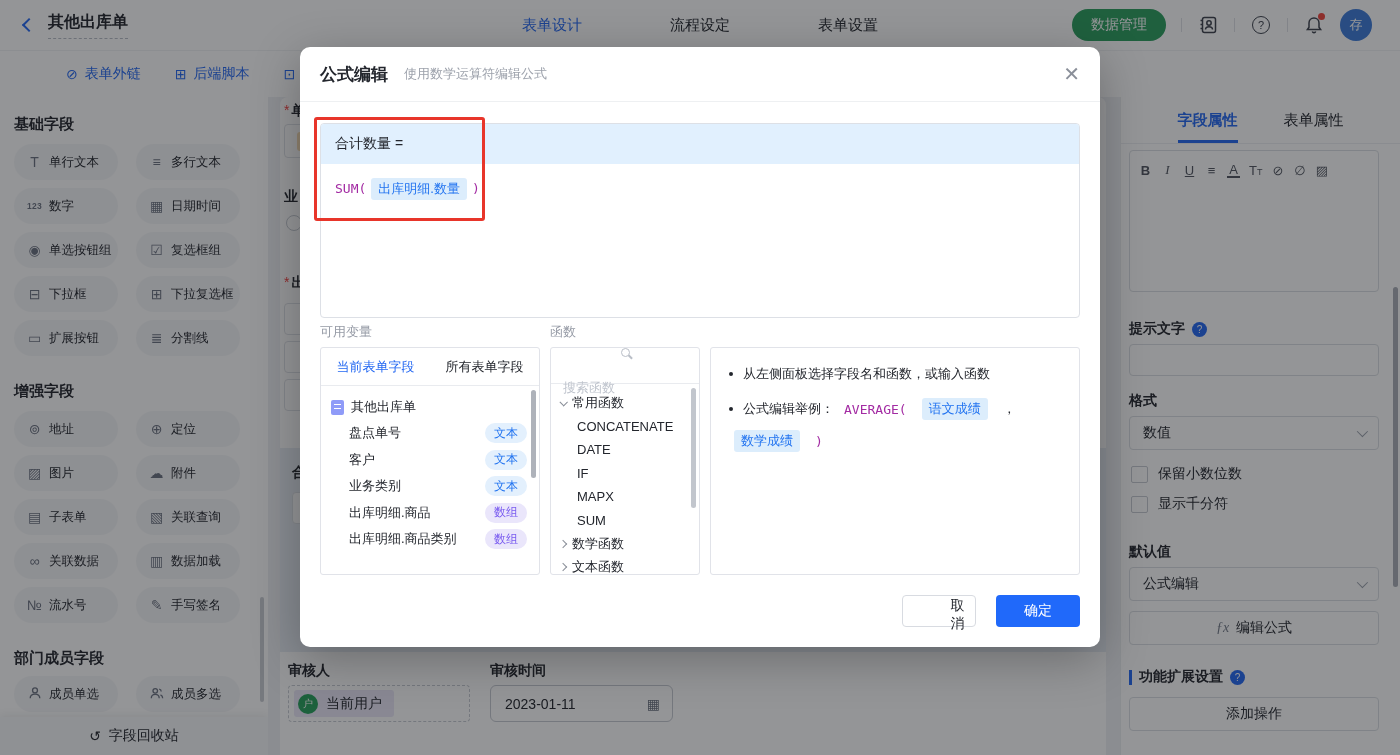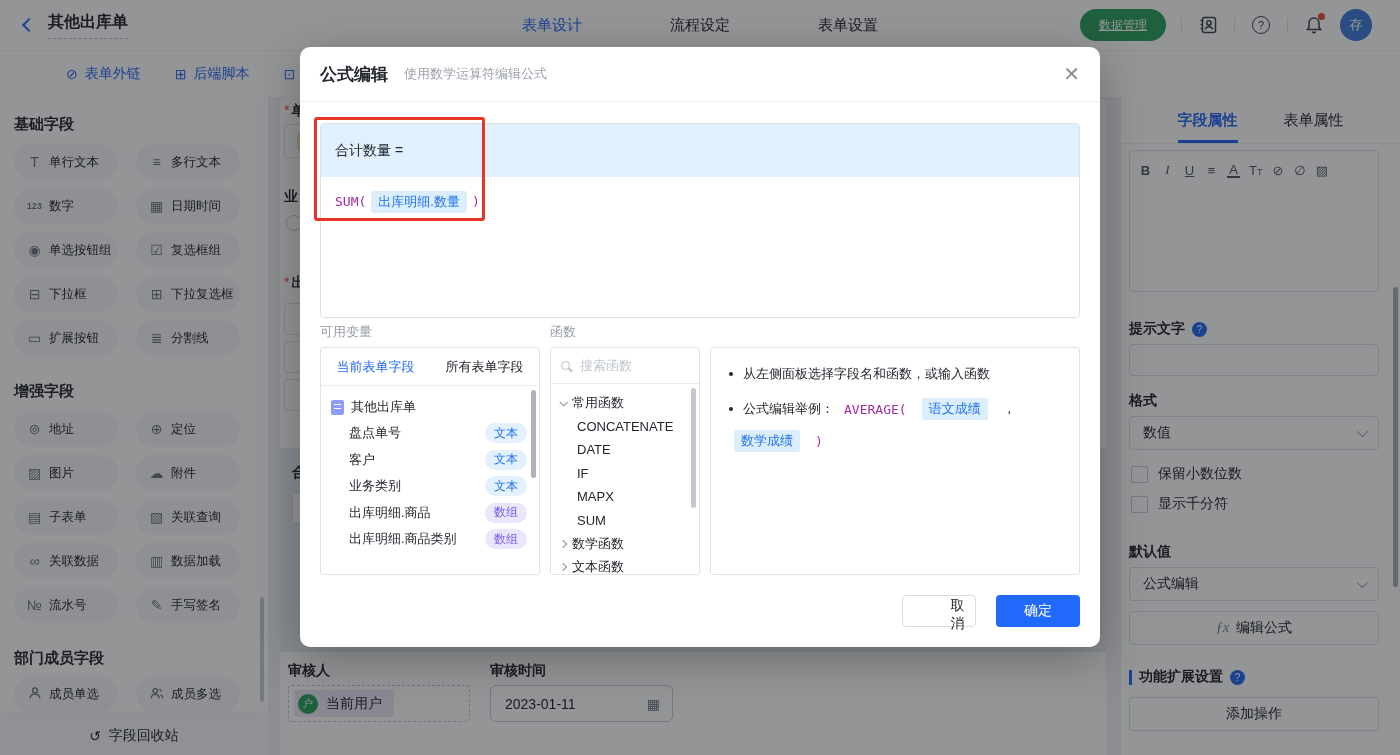--- a/index.html
+++ b/index.html
@@ -8,21 +8,21 @@
 
   
   .topbar{position:absolute;top:0;left:0;right:0;height:50px;background:#fff;display:flex;align-items:center;padding:0 28px 0 24px;z-index:1;}
   .back{display:flex;align-items:center;margin-right:14px;cursor:pointer;}
   .chev-left{display:inline-block;width:10px;height:10px;border-left:2.2px solid #2468f2;border-bottom:2.2px solid #2468f2;transform:rotate(45deg);}
   .apptitle{font-size:16px;font-weight:700;color:#23262d;border-bottom:1px dashed #b9bec7;padding-bottom:5px;}
   .nav{position:absolute;left:50%;transform:translateX(-50%);display:flex;gap:88px;font-size:15px;top:0;height:50px;align-items:center;}
   .nav-t{color:#23262d;cursor:pointer;}
   .nav-t.active{color:#2468f2;}
   .top-right{margin-left:auto;display:flex;align-items:center;gap:15px;}
-  .pill-green{height:32px;padding:0 19px;border-radius:16px;background:#2b9e5e;color:#fff;font-size:12px;display:flex;align-items:center;border:none;cursor:pointer;text-decoration:underline;}
+  .pill-green{height:32px;padding:0 19px;border-radius:16px;background:#2b9e5e;color:#fff;font-size:14px;display:flex;align-items:center;border:none;cursor:pointer;}
   .vsep{width:1px;height:14px;background:#dfe1e6;}
   .tico{width:22px;height:22px;display:flex;align-items:center;justify-content:center;color:#3c414c;position:relative;cursor:pointer;}
   .helpc{width:18px;height:18px;border:1.6px solid #3c414c;border-radius:50%;font-size:11px;display:flex;align-items:center;justify-content:center;color:#3c414c;}
   .reddot{position:absolute;top:-1px;right:0;width:7px;height:7px;border-radius:50%;background:#f2453d;}
   .avatar{width:32px;height:32px;border-radius:50%;background:#3c7bd9;color:#fff;font-size:13px;display:flex;align-items:center;justify-content:center;cursor:pointer;}
 
   
   .subbar{position:absolute;top:50px;left:0;right:0;height:47px;background:#fff;border-top:1px solid #f1f2f4;display:flex;align-items:center;padding:0 28px 0 66px;}
   .sublink{display:flex;align-items:center;gap:7px;color:#2468f2;font-size:14px;margin-right:34px;cursor:pointer;}
   .sublink .lg{font-size:14px;}
@@ -85,42 +85,42 @@
   .pr-scroll{position:absolute;right:2px;top:190px;width:5px;height:300px;border-radius:3px;background:#a9aeb6;}
 
   
   .overlay{position:absolute;inset:0;background:rgba(18,20,24,.45);z-index:10;}
   .modal{position:absolute;left:300px;top:47px;width:800px;height:600px;background:#fff;border-radius:10px;z-index:20;box-shadow:0 12px 48px rgba(0,0,0,.28);}
   .mhead{height:55px;border-bottom:1px solid #eef0f2;display:flex;align-items:center;padding:0 20px;}
   .mtitle{font-size:17px;font-weight:700;color:#23262d;}
   .msub{font-size:13px;color:#9ca1ab;margin-left:16px;}
   .mclose{margin-left:auto;color:#8a8f99;font-size:20px;cursor:pointer;line-height:1;}
   .fbox{position:absolute;left:20px;right:20px;top:76px;height:195px;border:1px solid #dde0e6;border-radius:4px;overflow:hidden;background:#fff;}
-  .fbox-head{height:53px;background:#e1f0fe;display:flex;align-items:center;padding:0 14px;font-size:14px;color:#23262d;}
+  .fbox-head{height:40px;background:#e1f0fe;display:flex;align-items:center;padding:0 14px;font-size:14px;color:#23262d;}
   .fbox-body{padding:14px 14px;}
   .tok{font-family:"DejaVu Sans Mono",monospace;font-size:13px;color:#a32ba3;}
   .vchip{display:inline-block;background:#dcedfc;color:#2173f0;font-size:13px;padding:2px 7px;border-radius:3px;margin:0 5px;cursor:pointer;}
   .sec-label{position:absolute;font-size:13px;color:#959aa5;}
 
   .vars{position:absolute;left:20px;top:300px;width:220px;height:228px;border:1px solid #e1e3e9;border-radius:3px;background:#fff;overflow:hidden;}
   .vtabs{height:38px;border-bottom:1px solid #e9ebef;display:flex;align-items:center;justify-content:space-around;font-size:13px;}
   .vtab{color:#23262d;cursor:pointer;}
   .vtab.active{color:#2468f2;}
   .vtree{padding:8px 0 0 10px;font-size:13px;color:#23262d;}
   .vroot{height:26px;display:flex;align-items:center;gap:7px;cursor:pointer;}
   .doc-ic{width:13px;height:15px;background:#8f9bf8;border-radius:2px;position:relative;flex:none;}
   .doc-ic::after{content:"";position:absolute;left:3px;top:4px;right:3px;height:1.5px;background:#fff;box-shadow:0 4px 0 #fff;}
   .vrow{height:26.5px;display:flex;align-items:center;padding-left:18px;cursor:pointer;}
   .badge{font-size:12px;padding:1.5px 9px;border-radius:10px;margin-left:auto;margin-right:12px;}
   .badge.blue{background:#e3f0fd;color:#2173f0;}
   .badge.purple{background:#eae6fb;color:#7a5cf0;}
   .v-scroll{position:absolute;right:3px;top:42px;width:5px;height:88px;border-radius:3px;background:#aeb2ba;}
 
   .funcs{position:absolute;left:250px;top:300px;width:150px;height:228px;border:1px solid #e1e3e9;border-radius:3px;background:#fff;overflow:hidden;}
-  .fsearch{height:36px;border-bottom:1px solid #e9ebef;display:flex;align-items:center;gap:8px;padding:0 10px;}
+  .fsearch{height:36px;border-bottom:1px solid #e9ebef;display:flex;align-items:center;gap:22px;padding:0 10px;flex-direction:column;}
   .sic{width:9px;height:9px;border:1.6px solid #b9bec7;border-radius:50%;position:relative;flex:none;}
   .sic::after{content:"";position:absolute;width:5px;height:1.6px;background:#b9bec7;transform:rotate(45deg);right:-4px;bottom:-2px;}
   .fsearch input{border:none;outline:none;width:100%;font-size:13px;color:#23262d;font-family:"Liberation Sans",sans-serif;background:transparent;}
   .fsearch input::placeholder{color:#bfc4cd;}
   .flist{padding:7px 0 0 0;font-size:13px;color:#23262d;}
   .frow{height:23.5px;display:flex;align-items:center;padding-left:9px;gap:6px;cursor:pointer;}
   .frow.item{padding-left:26px;}
   .tchev{width:6px;height:6px;border-right:1.4px solid #8a8f99;border-bottom:1.4px solid #8a8f99;flex:none;}
   .tchev.open{transform:rotate(45deg) translateY(-1px);}
   .tchev.closed{transform:rotate(-45deg);}

